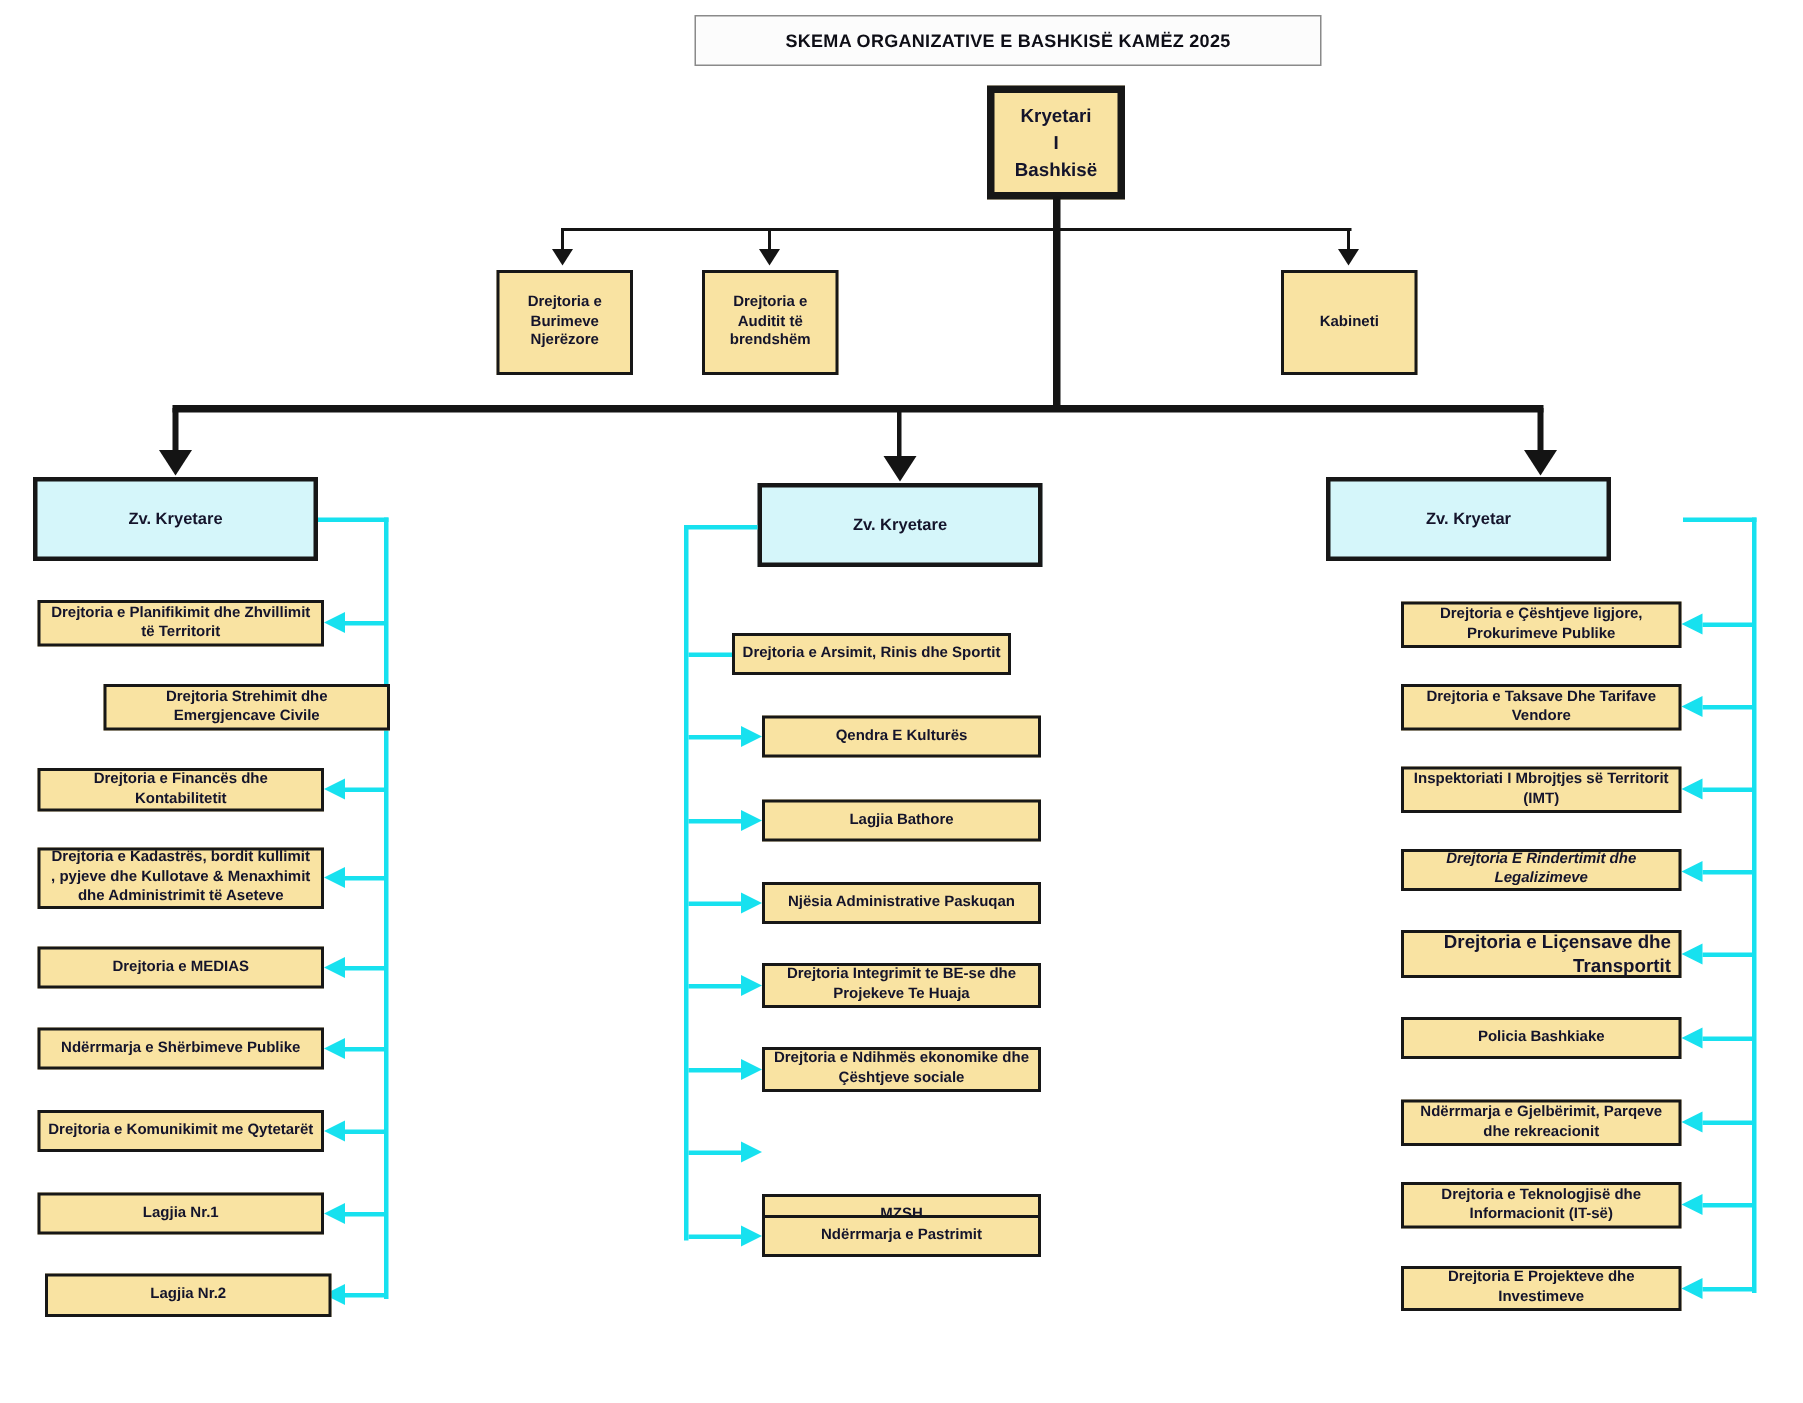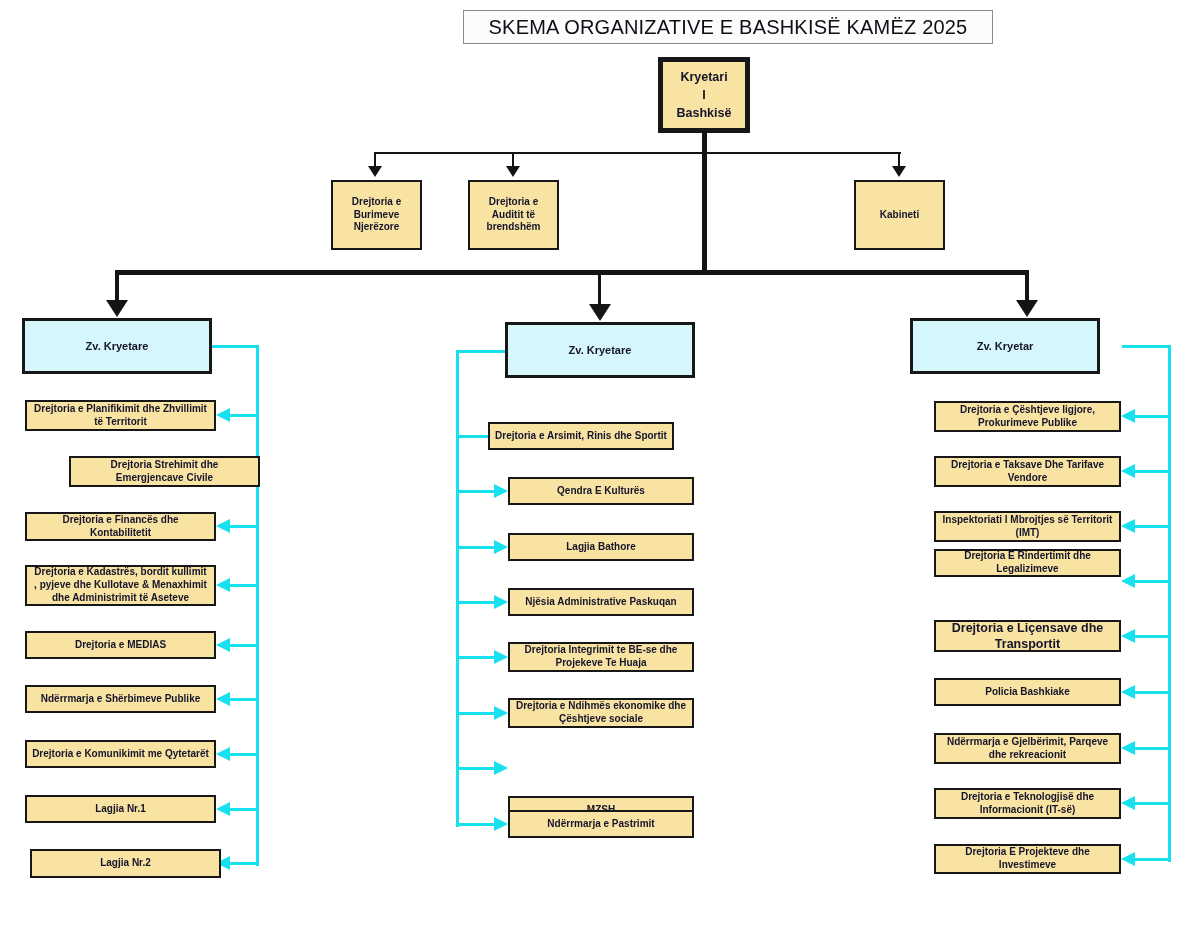--- a/index.html
+++ b/index.html
@@ -1,41 +1,41 @@
 <!DOCTYPE html>
 <html><head>
 <meta charset="utf-8">
 <style>
   html,body { margin:0; padding:0; background:#ffffff; }
   #stage {
     position:relative; width:1202px; height:935px; background:#ffffff;
     font-family:"Liberation Sans", sans-serif; overflow:hidden;
   }
   .titlebox {
-    position:absolute; left:463px; top:10px; width:530px; height:34px;
+    position:absolute; left:463px; top:10px; width:418px; height:34px;
     background:#fcfcfc; border:1.5px solid #8a8a8a; box-sizing:border-box;
     display:flex; align-items:center; justify-content:center;
-    font-size:20px; font-weight:normal; color:#0e0e16; letter-spacing:.2px;
+    font-size:12px; font-weight:bold; color:#0e0e16; letter-spacing:.2px;
   }
   .node {
     position:absolute; background:#F9E3A2; border:2px solid #171717;
     box-sizing:border-box; display:flex; align-items:center; justify-content:center;
     text-align:center; font-weight:bold; color:#14142b; font-size:10px;
     line-height:1.28; padding:1px 5px;
   }
   .root {
     left:658px; top:57px; width:92px; height:76px; border-width:5px;
     font-size:12.5px; line-height:1.45;
   }
   .root span { display:block; }
   .deputy {
     background:#D5F6FA; border-width:3px; font-size:11px; height:56px; width:190px;
   }
   .staff { width:91px; height:70px; top:180px; }
-  .bigfont { font-size:12.5px; }
+  .bigfont { font-size:12.5px;text-align:right; }
   .hline,.vline { position:absolute; background:#141414; }
   .cy { background:#17E1EF; }
   .tri { position:absolute; width:0; height:0; }
   .tri-down-sm { border-left:7px solid transparent; border-right:7px solid transparent; border-top:11px solid #141414; }
   .tri-down-lg { border-left:11px solid transparent; border-right:11px solid transparent; border-top:17px solid #141414; }
   .tri-left-cy { border-top:7px solid transparent; border-bottom:7px solid transparent; border-right:14px solid #17E1EF; }
   .tri-right-cy { border-top:7px solid transparent; border-bottom:7px solid transparent; border-left:14px solid #17E1EF; }
 </style>
 </head>
 <body>
@@ -69,21 +69,21 @@
   <div class="hline" style="left:115px;top:270px;width:914px;height:5px;"></div>
   <div class="vline" style="left:115px;top:272px;width:4px;height:30px;"></div>
   <div class="tri tri-down-lg" style="left:106px;top:300px;"></div>
   <div class="vline" style="left:598px;top:272px;width:3px;height:34px;"></div>
   <div class="tri tri-down-lg" style="left:589px;top:304px;"></div>
   <div class="vline" style="left:1025px;top:272px;width:4px;height:30px;"></div>
   <div class="tri tri-down-lg" style="left:1016px;top:300px;"></div>
 
   <div class="node deputy" style="left:22px;top:318px;">Zv. Kryetare</div>
   <div class="node deputy" style="left:505px;top:322px;">Zv. Kryetare</div>
-  <div class="node deputy" style="left:884px;top:318px;margin-left:26px;">Zv. Kryetar</div>
+  <div class="node deputy" style="left:884px;top:318px;">Zv. Kryetar</div>
 
   <div class="hline cy" style="left:212px;top:345px;width:47px;height:3px;"></div>
   <div class="vline cy" style="left:256px;top:345px;width:3px;height:521px;"></div>
 
   <div class="hline cy" style="left:229px;top:414px;width:29px;height:3px;"></div>
     <div class="tri tri-left-cy" style="left:216px;top:408px;"></div>
   <div class="hline cy" style="left:229px;top:470px;width:29px;height:3px;"></div>
     <div class="tri tri-left-cy" style="left:216px;top:464px;"></div>
   <div class="hline cy" style="left:229px;top:525px;width:29px;height:3px;"></div>
     <div class="tri tri-left-cy" style="left:216px;top:519px;"></div>
@@ -157,20 +157,20 @@
   <div class="hline cy" style="left:1135px;top:747px;width:34px;height:3px;"></div>
     <div class="tri tri-left-cy" style="left:1121px;top:741px;"></div>
   <div class="hline cy" style="left:1135px;top:802px;width:34px;height:3px;"></div>
     <div class="tri tri-left-cy" style="left:1121px;top:796px;"></div>
   <div class="hline cy" style="left:1135px;top:858px;width:34px;height:3px;"></div>
     <div class="tri tri-left-cy" style="left:1121px;top:852px;"></div>
 
   <div class="node" style="left:934px;top:401px;width:187px;height:31px;">Drejtoria e Çështjeve ligjore, Prokurimeve Publike</div>
   <div class="node" style="left:934px;top:456px;width:187px;height:31px;">Drejtoria e Taksave Dhe Tarifave Vendore</div>
   <div class="node" style="left:934px;top:511px;width:187px;height:31px;">Inspektoriati I Mbrojtjes së Territorit (IMT)</div>
-  <div class="node" style="left:934px;top:549px;width:187px;height:28px;">Drejtoria E Rindertimit dhe Legalizimeve</div>
+  <div class="node" style="left:934px;top:566px;width:187px;height:28px;font-style:italic;">Drejtoria E Rindertimit dhe Legalizimeve</div>
   <div class="node bigfont" style="left:934px;top:620px;width:187px;height:32px;">Drejtoria e Liçensave dhe Transportit</div>
   <div class="node" style="left:934px;top:678px;width:187px;height:28px;">Policia Bashkiake</div>
   <div class="node" style="left:934px;top:733px;width:187px;height:31px;">Ndërrmarja e Gjelbërimit, Parqeve dhe rekreacionit</div>
   <div class="node" style="left:934px;top:788px;width:187px;height:31px;">Drejtoria e Teknologjisë dhe Informacionit (IT-së)</div>
   <div class="node" style="left:934px;top:844px;width:187px;height:30px;">Drejtoria E Projekteve dhe Investimeve</div>
 
 </div>
 
 </body></html>

